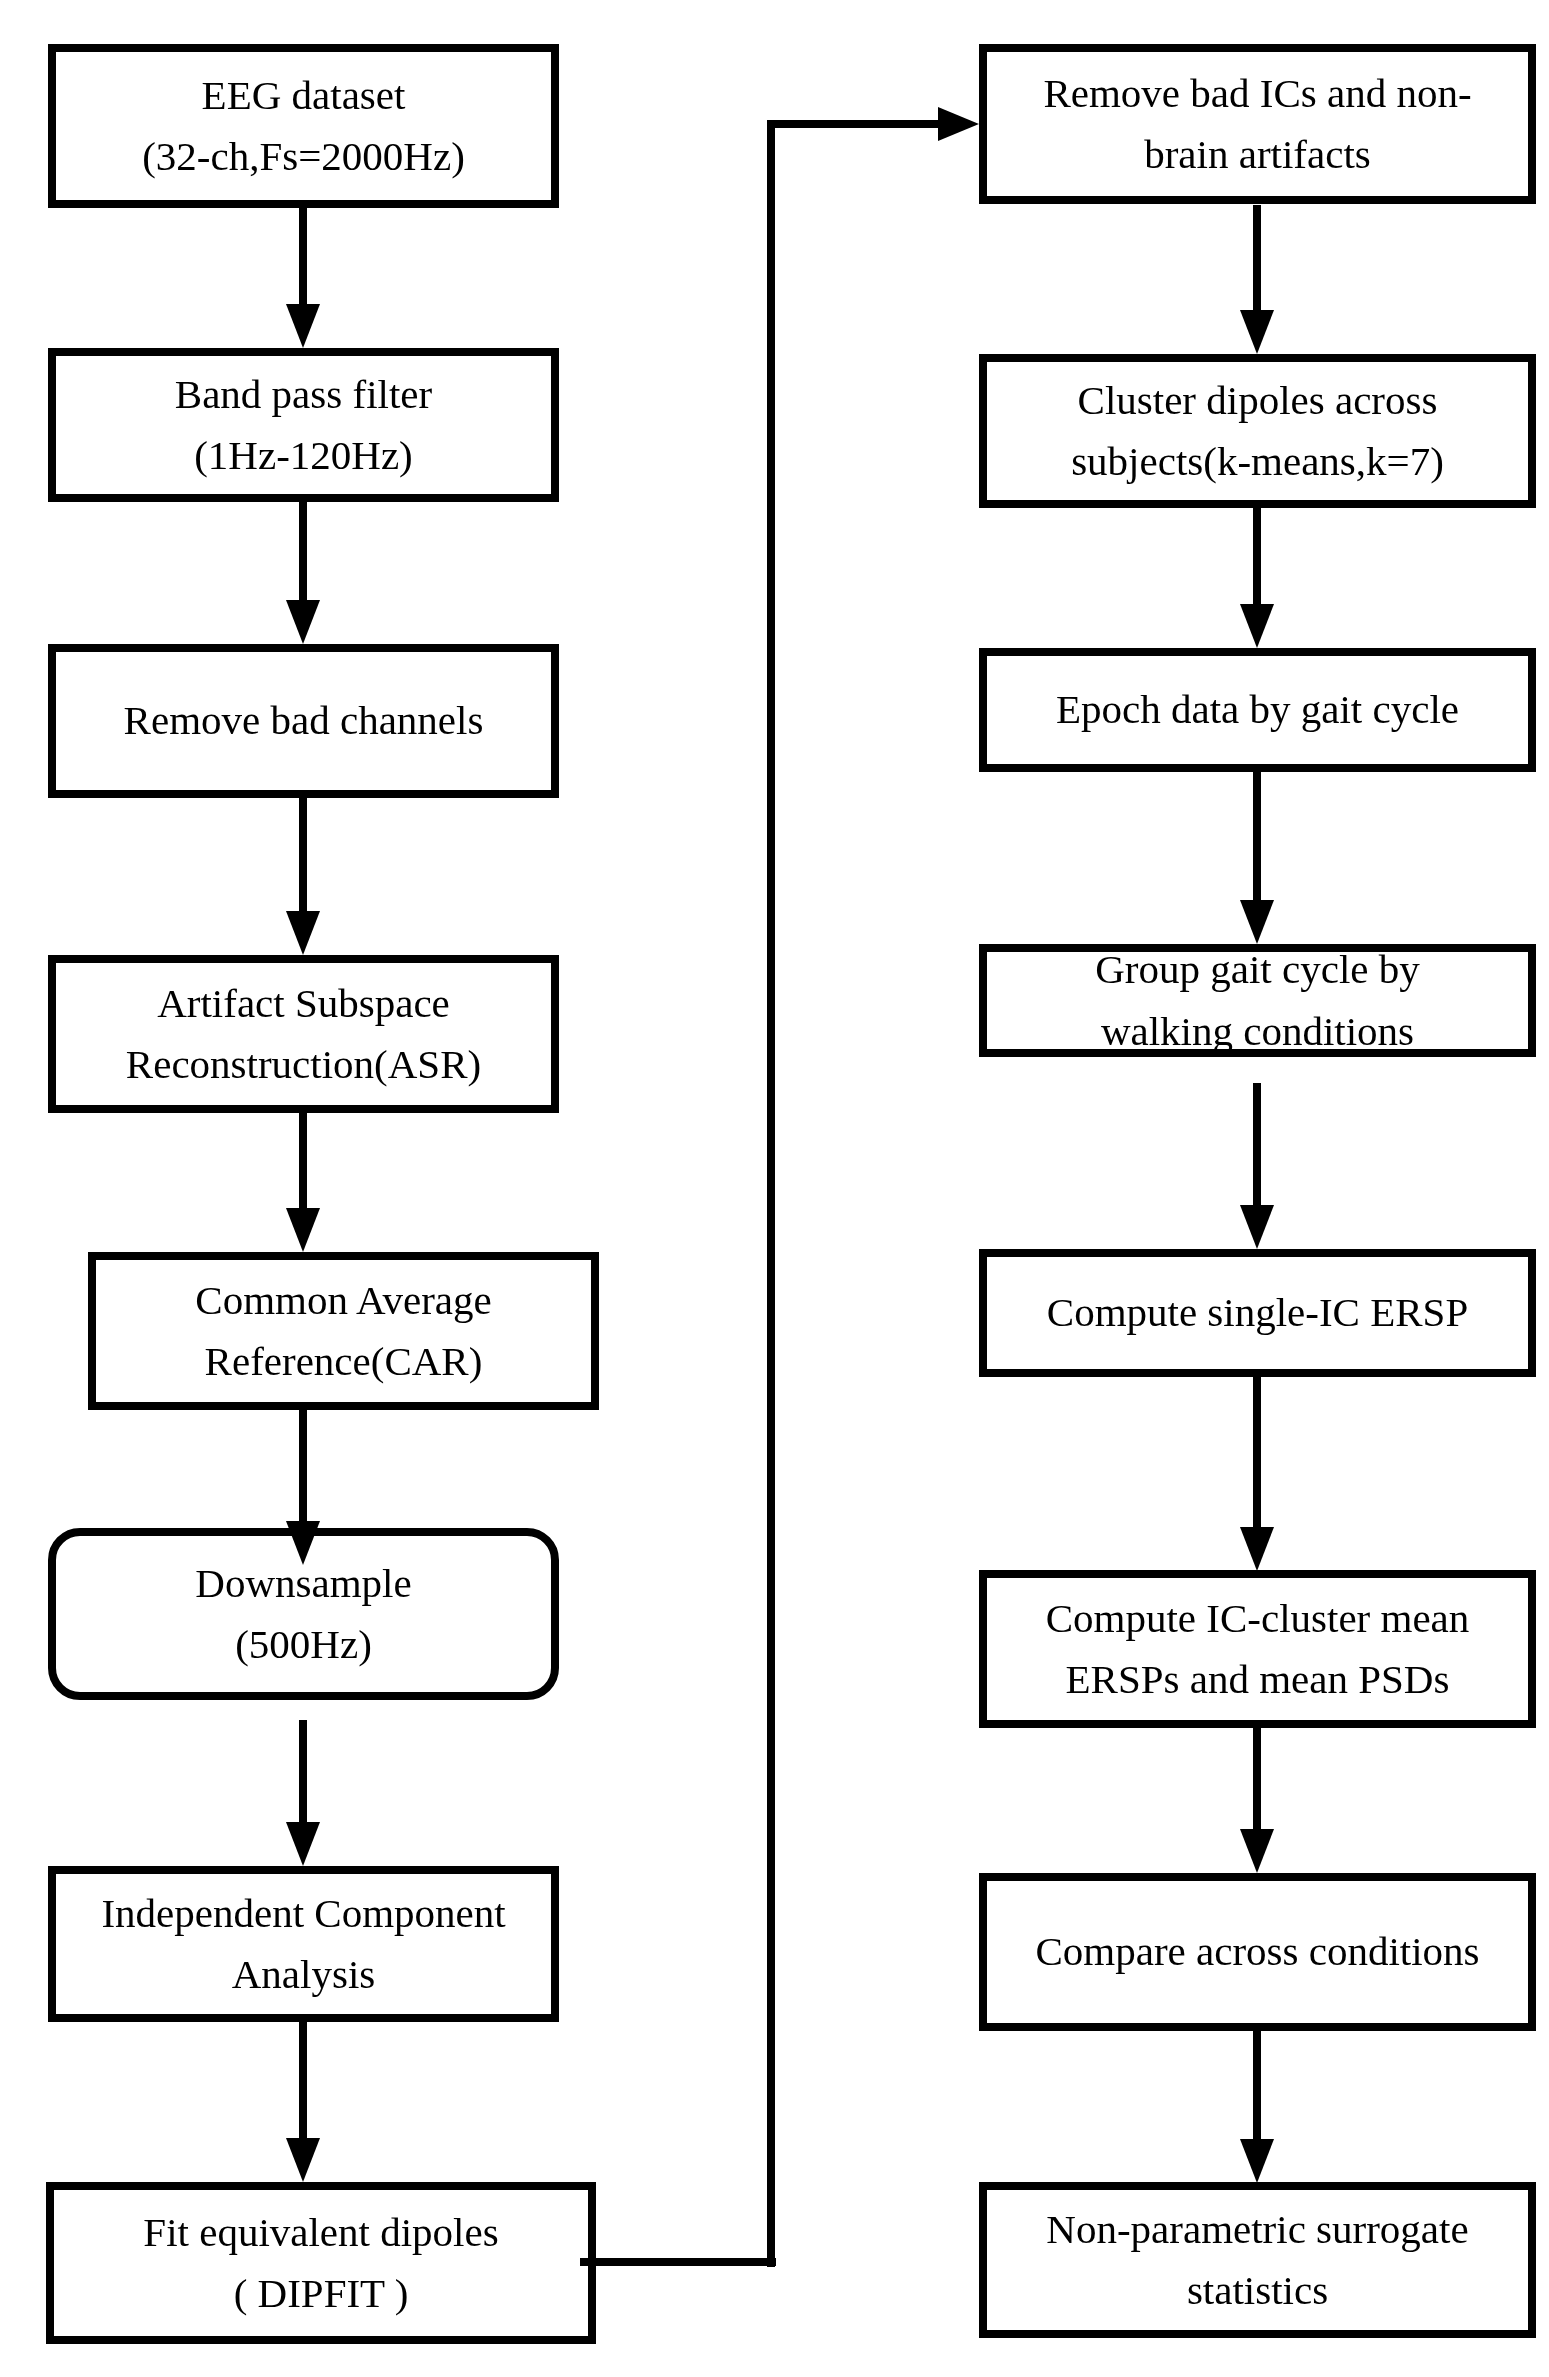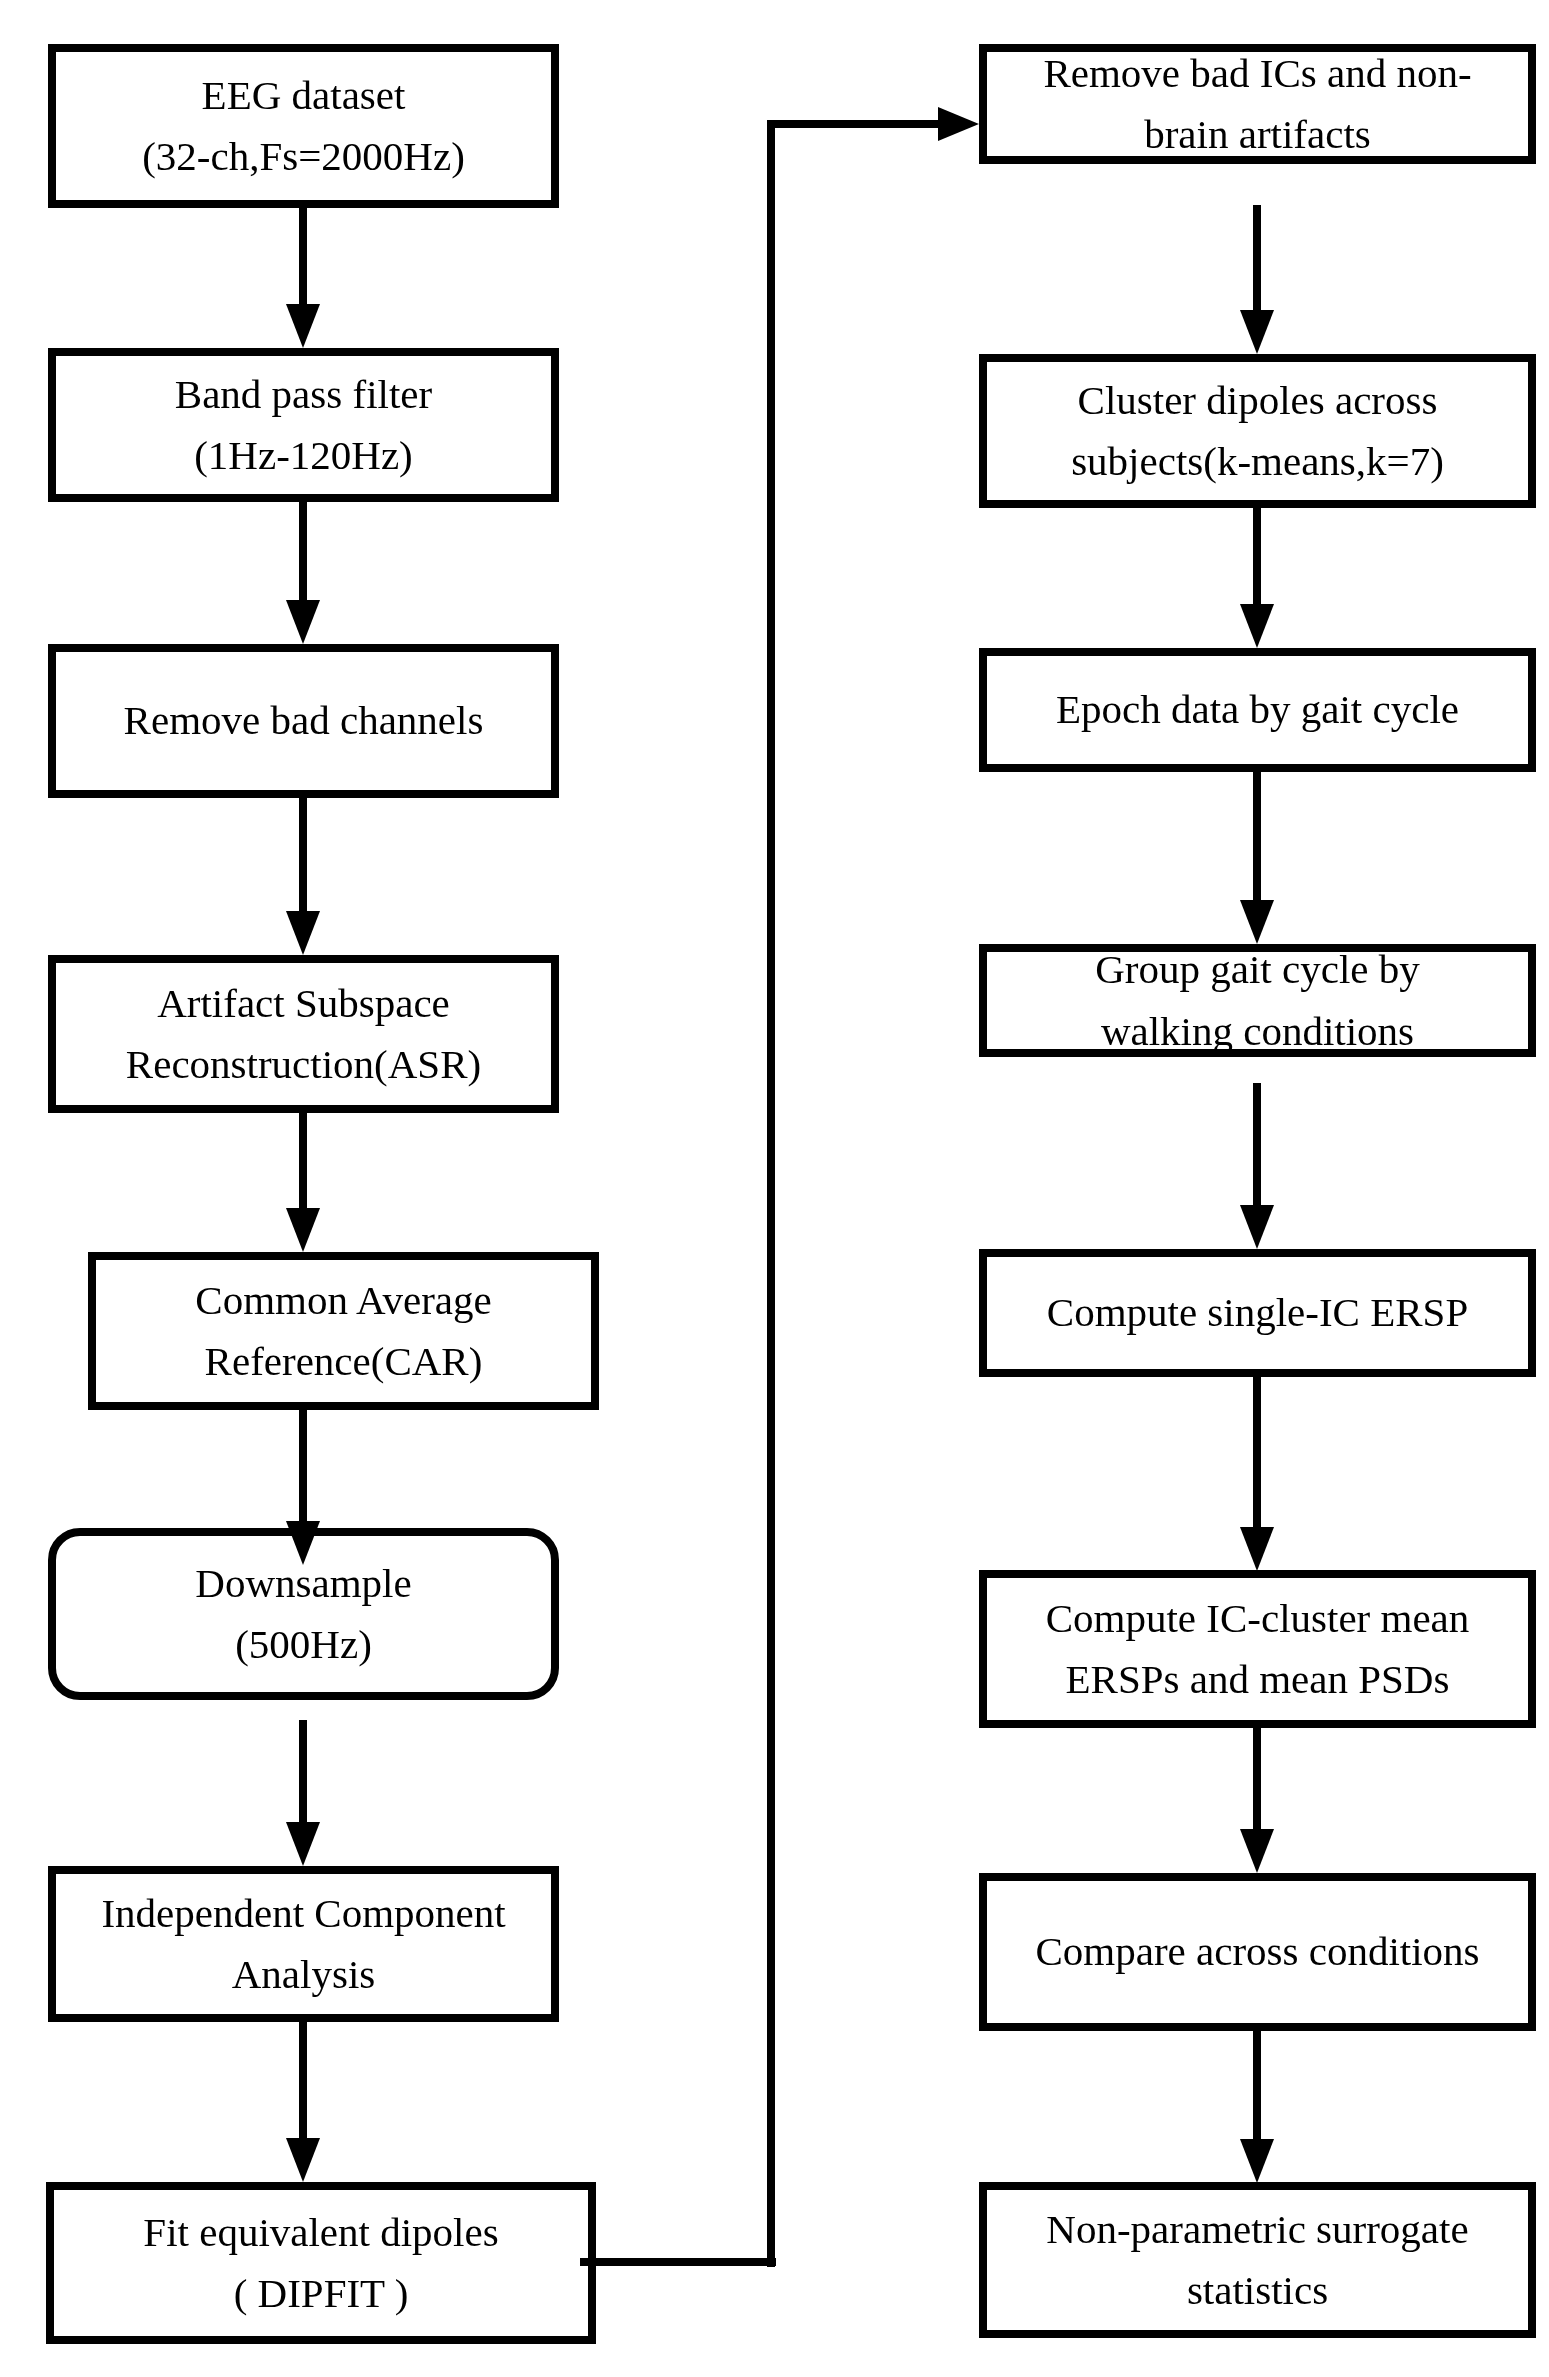--- a/index.html
+++ b/index.html
@@ -31,21 +31,21 @@
 
   #l1 { top: 44px;   height: 164px; }
   #l2 { top: 348px;  height: 154px; }
   #l3 { top: 644px;  height: 154px; }
   #l4 { top: 955px; height: 158px; }
   #l5 { top: 1252px; height: 158px; margin-left: 40px; }
   #l6 { top: 1528px; height: 172px; border-radius: 32px; }
   #l7 { top: 1866px; height: 156px; }
   #l8 { top: 2182px; height: 162px; left: 46px; width: 550px; }
 
-  #r1 { top: 44px;   height: 120px; }
+  #r1 { top: 44px;   height: 160px; }
   #r2 { top: 354px;  height: 154px; }
   #r3 { top: 648px;  height: 124px; }
   #r4 { top: 944px; height: 113px; }
   #r5 { top: 1249px; height: 128px; }
   #r6 { top: 1570px; height: 158px; }
   #r7 { top: 1873px; height: 158px; }
   #r8 { top: 2182px; height: 156px; }
 
   
   .varrow {

